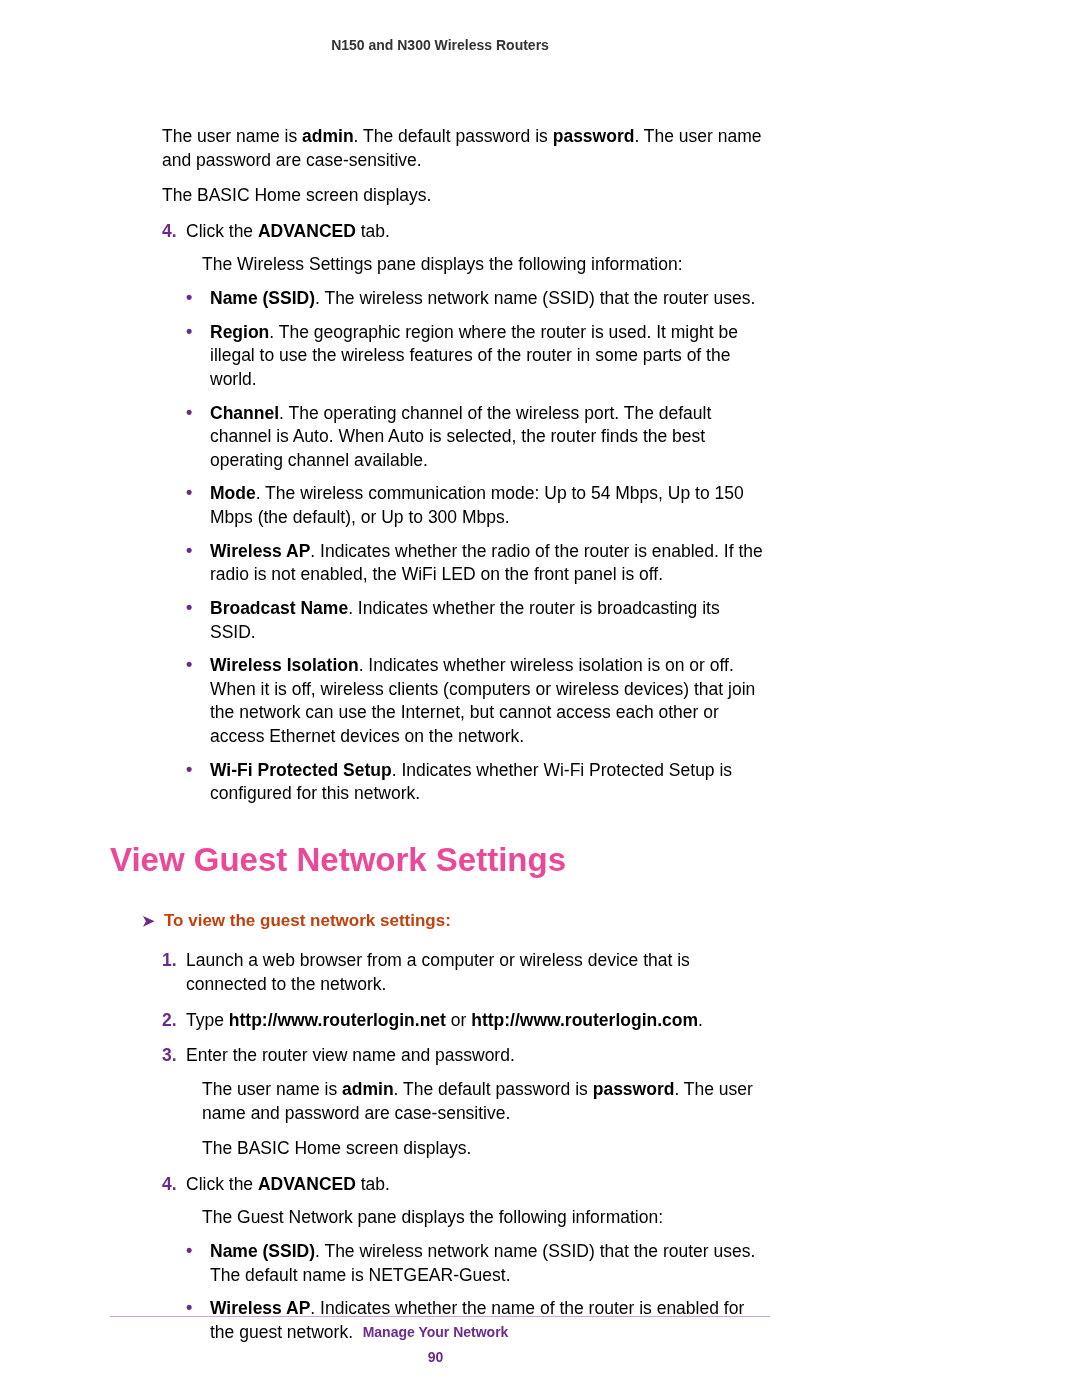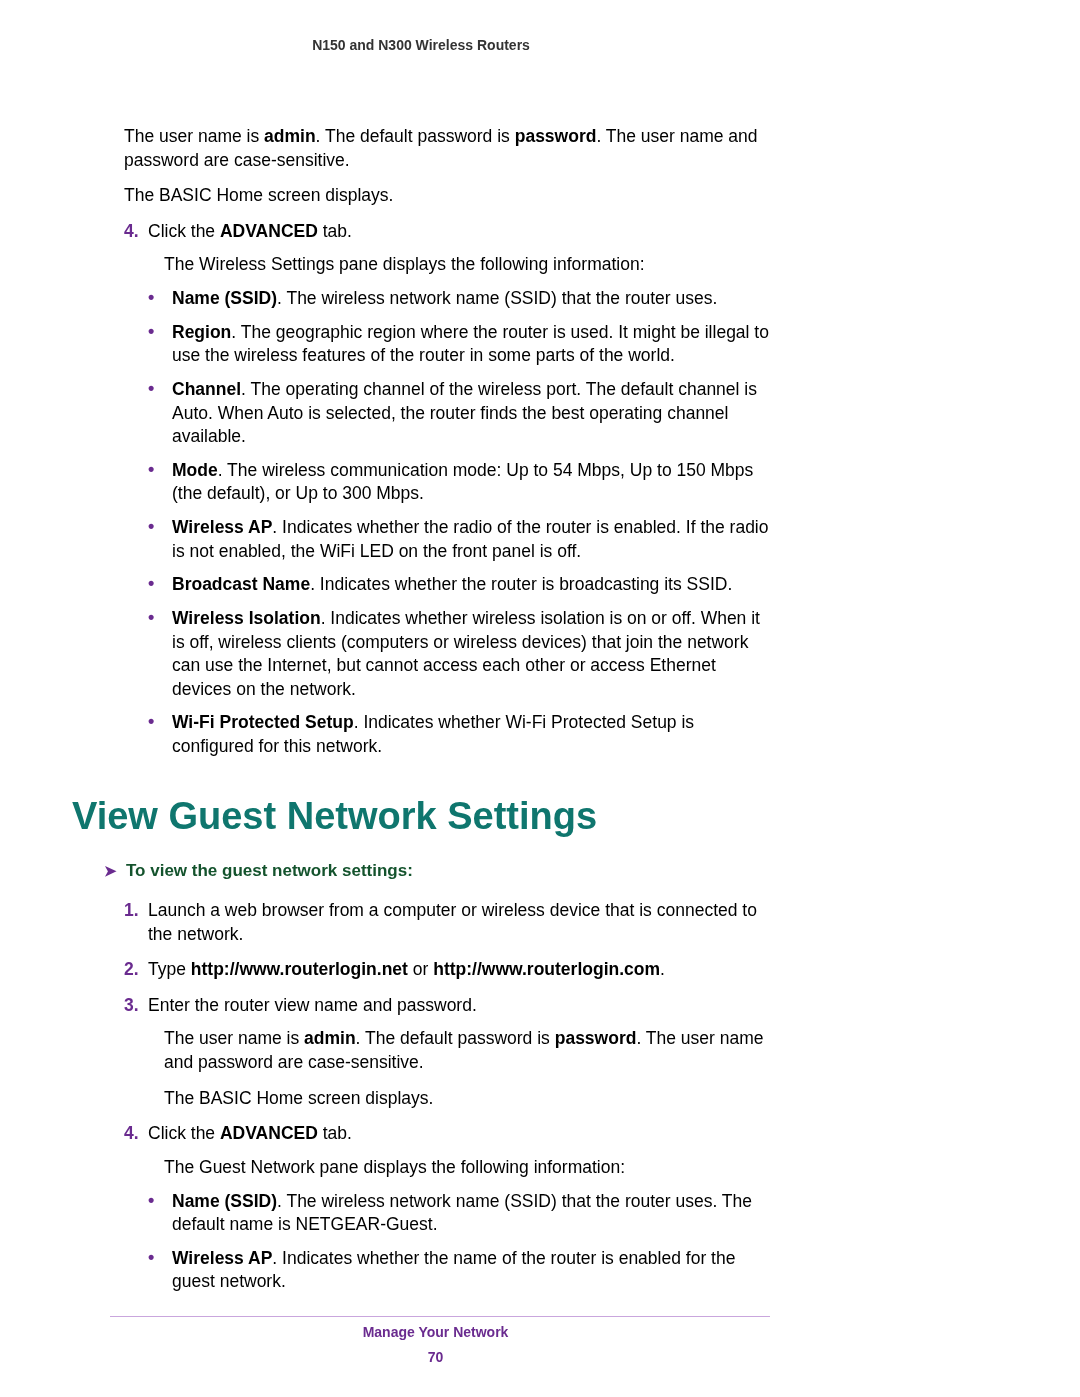--- a/index.html
+++ b/index.html
@@ -9,21 +9,21 @@
     font-family: Arial, Helvetica, sans-serif;
     color: #000;
     font-size: 17.5px;
     line-height: 1.35;
   }
   .page {
     width: 880px;
     height: 1397px;
     position: relative;
     box-sizing: border-box;
-    padding: 36px 110px 0 72px;
+    padding: 36px 110px 0 110px;
   }
   .running-header {
     text-align: center;
     font-weight: bold;
     font-size: 14px;
     color: #333;
     margin-bottom: 70px;
     font-family: "Trebuchet MS", Arial, sans-serif;
   }
   .body {
@@ -41,37 +41,37 @@
   .ol-cont { margin-left: 40px; margin-top: 10px; }
 
   .ul-item { margin: 0 0 10px 0; }
   .ul-line { display: flex; align-items: flex-start; }
   .ul-bull { min-width: 24px; color: #6a2b8f; font-weight: bold; line-height: 1.2; font-size: 18px; }
   .ul-body { flex: 1; }
   ul.bullets { list-style: none; margin: 10px 0 0 24px; padding: 0; }
 
   h2.section-title {
     font-family: "Trebuchet MS", "Segoe UI", Arial, sans-serif;
-    color: #0f766e;
+    color: #ec4899;
     font-weight: bold;
-    font-size: 38px;
-    margin: 32px 0 18px -52px;
+    font-size: 33px;
+    margin: 32px 0 28px -52px;
   }
 
   .task-heading {
     display: flex;
     align-items: flex-start;
     font-weight: bold;
     color: #6a2b8f;
     font-family: Arial, Helvetica, sans-serif;
     font-size: 17px;
     margin: 0 0 16px -20px;
   }
   .task-heading .arrow { min-width: 22px; font-size: 15px; line-height: 1.4; }
-  .task-heading .txt   { color: #14532d; }
+  .task-heading .txt   { color: #c2410c; }
 
   .footer-rule {
     position: absolute;
     left: 110px; right: 110px;
     bottom: 80px;
     border-top: 1px solid #c9a6dd;
   }
   .footer-block {
     position: absolute;
     left: 0; right: 9px;
@@ -214,15 +214,15 @@
             </div>
           </li>
         </ul>
     </div>
 
   </div>
 
   <div class="footer-rule"></div>
   <div class="footer-block">
     <div class="footer-title">Manage Your Network</div>
-    <div class="footer-page">70</div>
+    <div class="footer-page">90</div>
   </div>
 </div>
 
 </body></html>

